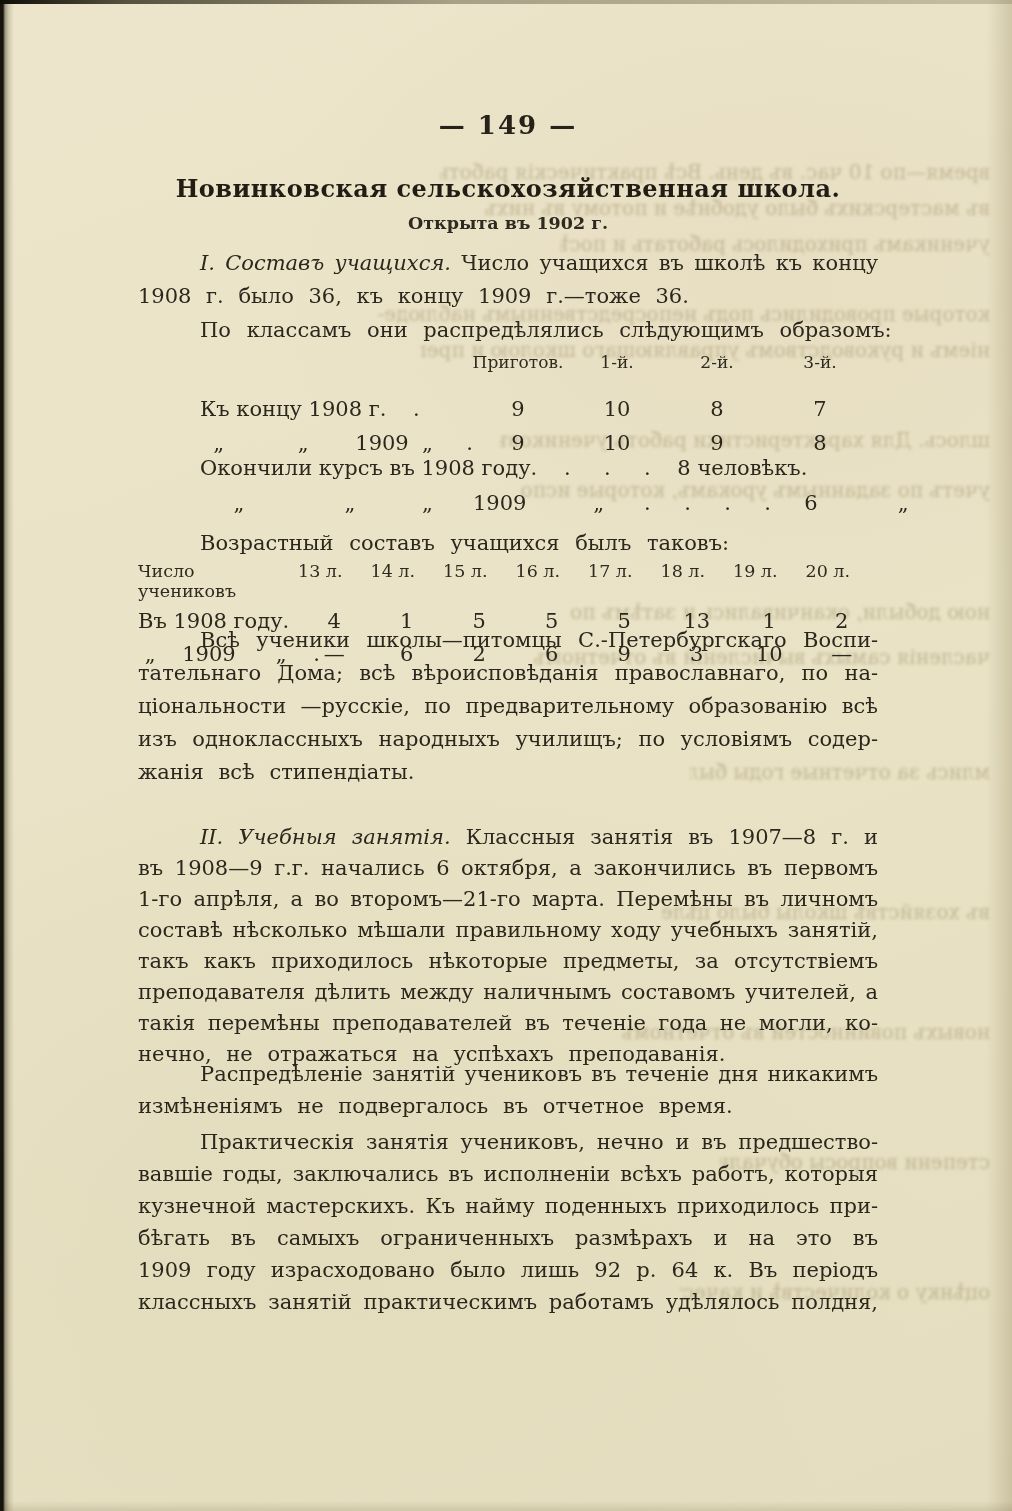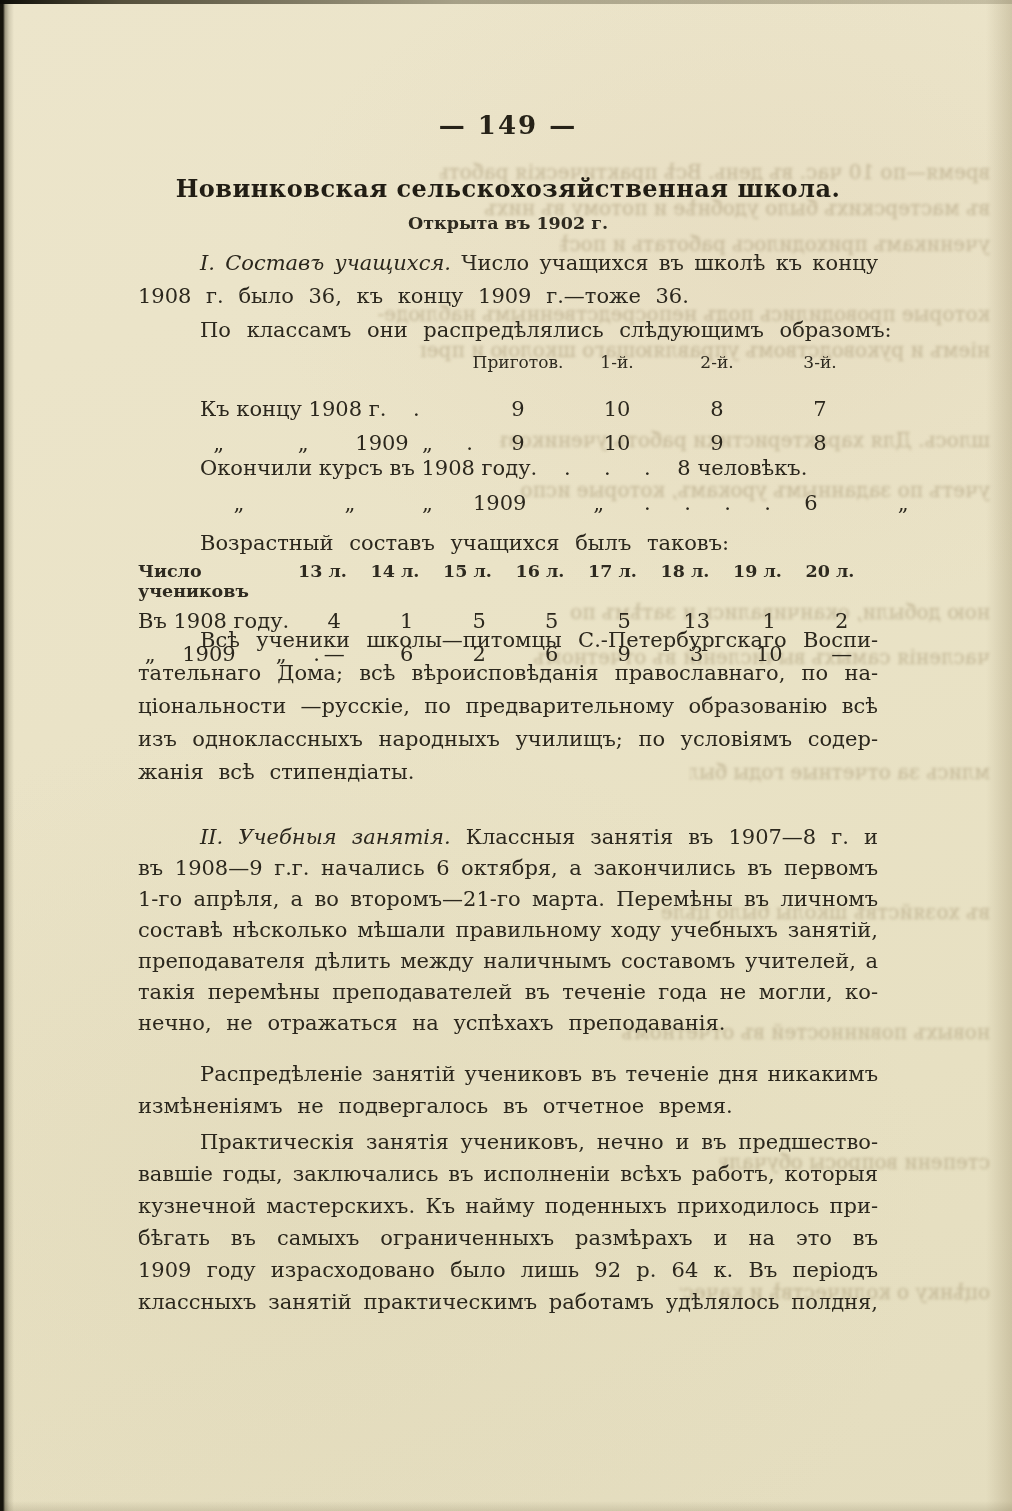--- a/index.html
+++ b/index.html
@@ -65,21 +65,21 @@
   
   .ct-head, .ct-row { display:grid; grid-template-columns:330px 100px 98px 102px 104px; }
   .ct-head { font-size:17px; color:#2e2a20; margin-bottom:20px; }
   .ct-head div { text-align:center; }
   .ct-row { font-size:21px; line-height:34px; }
   .ct-label { padding-left:62px; }
   .ct-val { text-align:center; }
 
   
   .at-head, .at-row { display:grid; grid-template-columns:160px repeat(8,1fr); }
-  .at-head { font-size:17.5px; color:#2e2a20; margin-bottom:4px;font-weight:bold; }
+  .at-head { font-size:17.5px; color:#2e2a20; margin-bottom:4px; }
   .at-head .at-col { text-align:left; }
   .at-row { font-size:21px; line-height:33px; }
   .at-row .at-col { text-align:center; }
 
   .grad-line { font-size:21px; padding-left:62px; }
 
   .lh33 { line-height:33px; }
   .lh31 { line-height:31px; }
   .lh32 { line-height:32px; }
 </style>
@@ -194,20 +194,21 @@
         <div class="line last">жанія всѣ стипендіаты.</div>
       </div>
 
     <div class="jfull lh31" style="top:822px">
       <span class="ital">II. Учебныя занятія.</span><span> Классныя занятія въ 1907—8 г. и</span>
     </div>
     <div class="body-text lh31" style="top:853px">
         <div class="line first">въ 1908—9 г.г. начались 6 октября, а закончились въ первомъ</div>
         <div class="line">1-го апрѣля, а во второмъ—21-го марта. Перемѣны въ личномъ</div>
         <div class="line">составѣ нѣсколько мѣшали правильному ходу учебныхъ занятій,</div>
+        <div class="line">такъ какъ приходилось нѣкоторые предметы, за отсутствіемъ</div>
         <div class="line">преподавателя дѣлить между наличнымъ составомъ учителей, а</div>
         <div class="line">такія перемѣны преподавателей въ теченіе года не могли, ко-</div>
         <div class="line last">нечно, не отражаться на успѣхахъ преподаванія.</div>
       </div>
 
     <div class="body-text lh32 indent-first" style="top:1058px">
         <div class="line first">Распредѣленіе занятій учениковъ въ теченіе дня никакимъ</div>
         <div class="line last">измѣненіямъ не подвергалось въ отчетное время.</div>
       </div>
 

